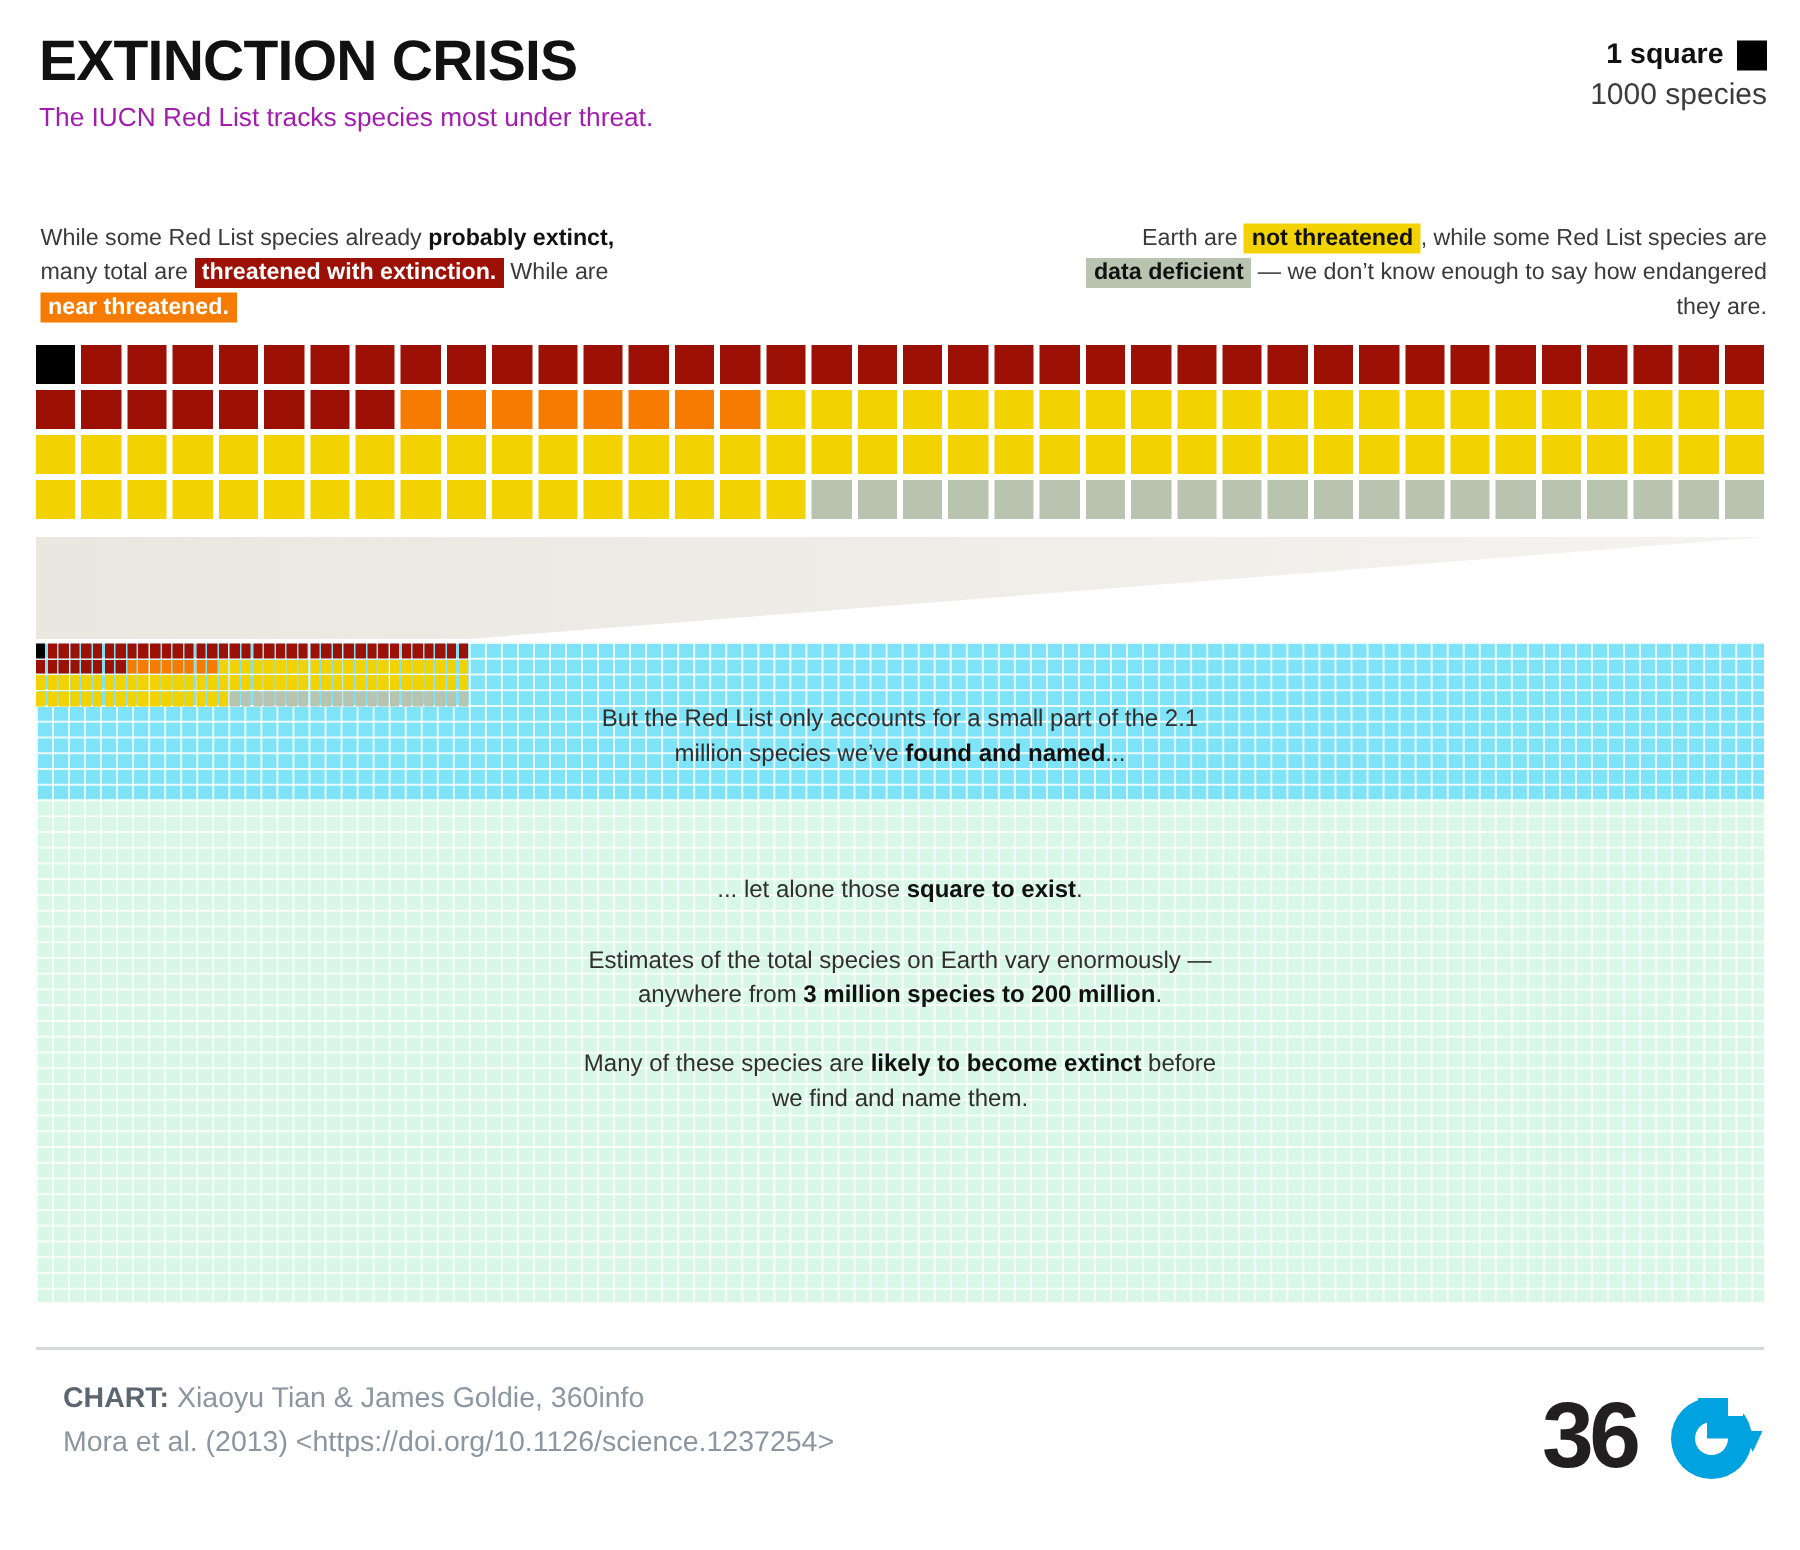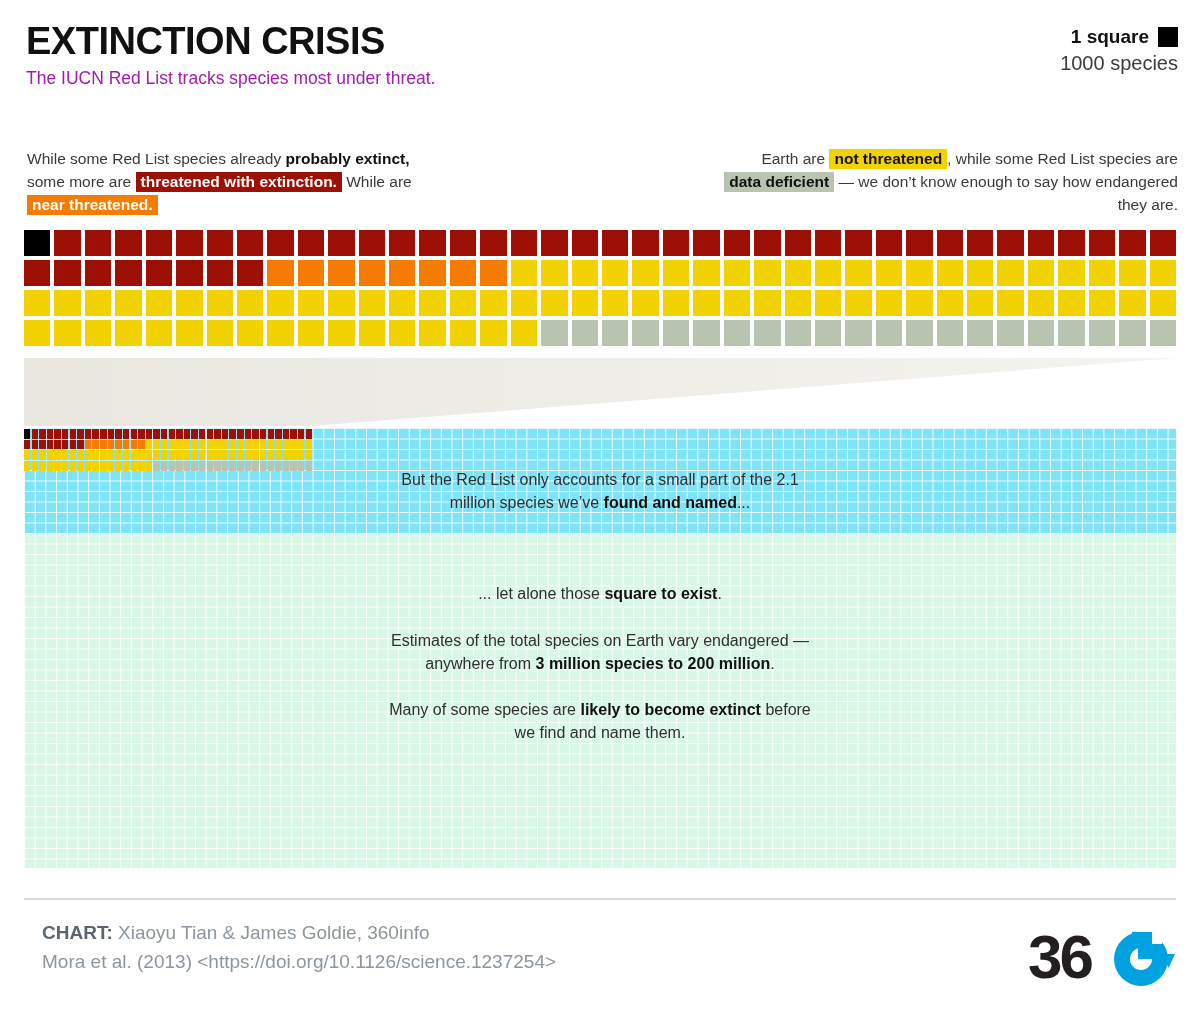--- a/index.html
+++ b/index.html
@@ -100,21 +100,21 @@
   <div class="legend">
     <div class="legend-top">
       <span>1 square</span>
       <span class="legend-swatch"></span>
     </div>
     <div class="legend-bot">1000 species</div>
   </div>
 
   <div class="cap-left">
     <span>While some Red List species already </span><span class="hl-extinct">probably extinct,</span><br>
-    <span>some more are </span><span class="hl hl-threat">threatened with extinction.</span><span> While are</span><br>
+    <span>many total are </span><span class="hl hl-threat">threatened with extinction.</span><span> While are</span><br>
     <span class="hl hl-near">near threatened.</span>
   </div>
 
   <div class="cap-right">
     <span>Earth are </span><span class="hl hl-notthreat">not threatened</span><span>, while some Red List species are</span><br>
     <span class="hl hl-deficient">data deficient</span><span> — we don’t know enough to say how endangered</span><br>
     <span>they are.</span>
   </div>
 
   <div id="waffle-big">
@@ -442,25 +442,25 @@
       <div style="background: rgb(185, 196, 176);"></div>
       <div style="background: rgb(185, 196, 176);"></div>
       <div style="background: rgb(185, 196, 176);"></div>
     </div>
 
   <div class="panel" id="panel-exist">
     <div class="panel-text" id="text-exist-1">
       <span>... let alone those </span><span class="b">square to exist</span><span>.</span>
     </div>
     <div class="panel-text" id="text-exist-2">
-      <span>Estimates of the total species on Earth vary endangered —</span><br>
+      <span>Estimates of the total species on Earth vary enormously —</span><br>
       <span>anywhere from </span><span class="b">3 million species to 200 million</span><span>.</span>
     </div>
     <div class="panel-text" id="text-exist-3">
-      <span>Many of some species are </span><span class="b">likely to become extinct</span><span> before</span><br>
+      <span>Many of these species are </span><span class="b">likely to become extinct</span><span> before</span><br>
       <span>we find and name them.</span>
     </div>
   </div>
 
   <div id="footer-rule"></div>
   <div id="footer">
     <div>
       <span class="lbl">CHART:</span><span> Xiaoyu Tian &amp; James Goldie, 360info</span>
     </div>
     <div>Mora et al. (2013) &lt;https://doi.org/10.1126/science.1237254&gt;</div>

